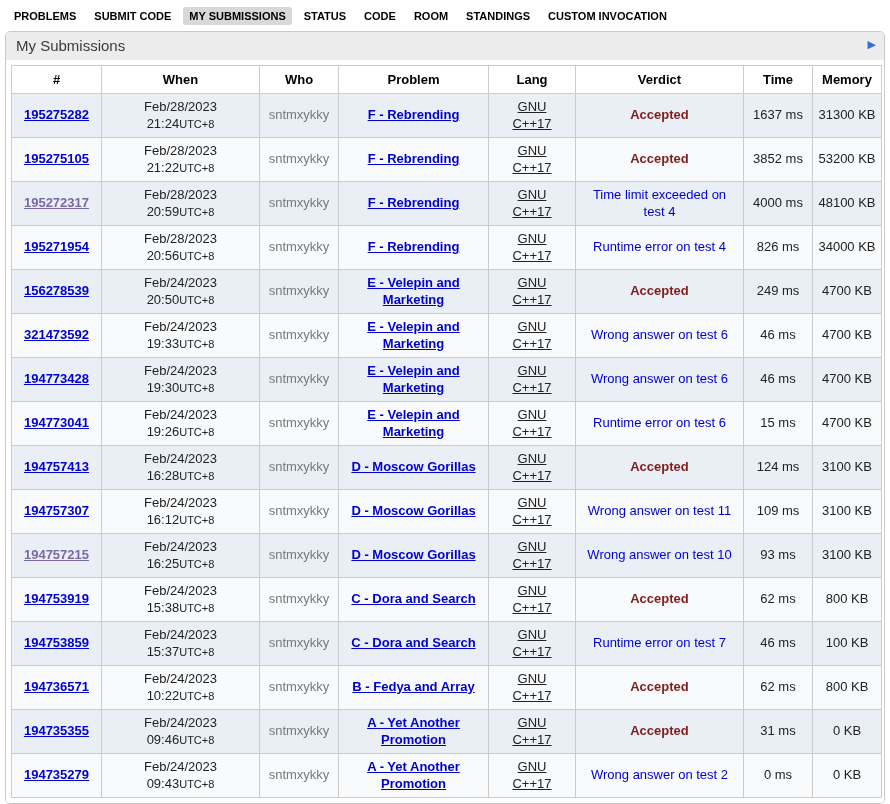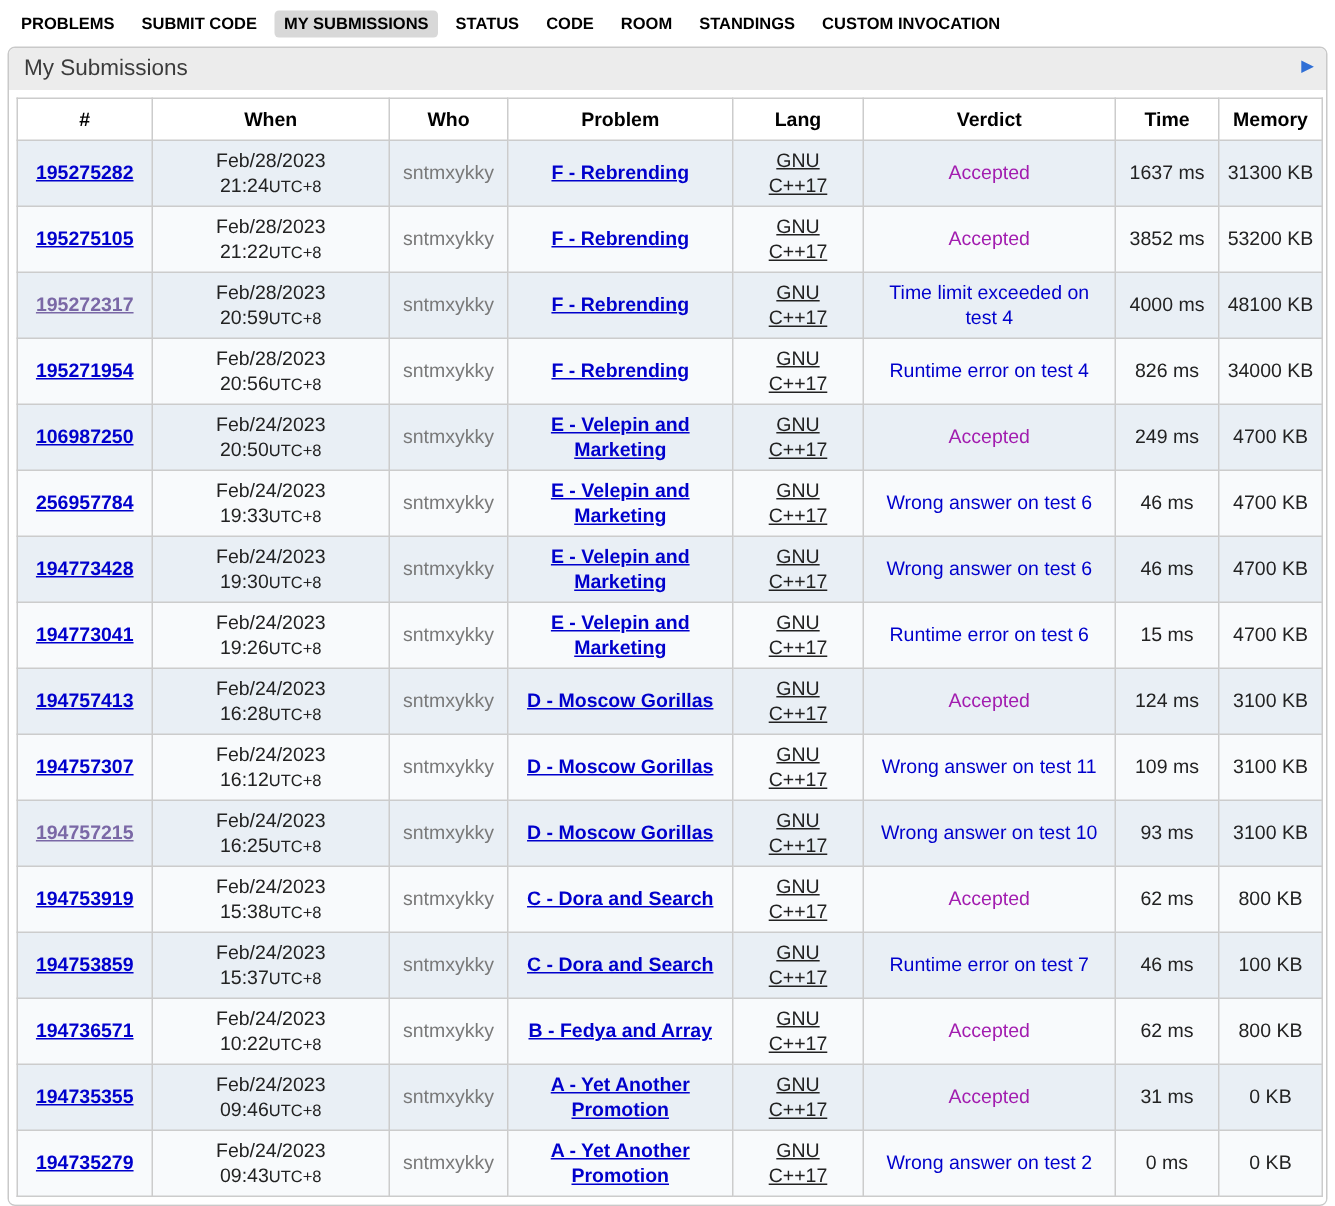--- a/index.html
+++ b/index.html
@@ -100,21 +100,21 @@
   }
   a.id-link.visited { color: #7a68a6; }
   a.who {
     color: #797979;
     text-decoration: none;
     cursor: pointer;
     margin-top: 28px;
   }
   .small-tz { font-size: 11px; }
   .lang-span { display: inline-block; max-width: 52px; text-decoration: underline; }
-  .verdict-accepted { color: #a21caf; font-weight: normal; }
+  .verdict-accepted { color: #7f1d1d; font-weight: bold; }
   .verdict-rejected { color: #0000cc; }
 </style>
 </head>
 <body>
 
 <div class="topnav">
     <a class="nav-item">PROBLEMS</a>
     <a class="nav-item">SUBMIT CODE</a>
     <a class="nav-item active">MY SUBMISSIONS</a>
     <a class="nav-item">STATUS</a>
@@ -257,21 +257,21 @@
     </td>
     <td>
       <span>826 ms</span>
     </td>
     <td>
       <span>34000 KB</span>
     </td>
   </tr>
           <tr class="row-odd">
     <td>
-      <a class="id-link">106987250</a>
+      <a class="id-link">156278539</a>
     </td>
     <td>
       <span>Feb/24/2023</span><br>
       <span>20:50</span><span class="small-tz">UTC+8</span>
     </td>
     <td>
       <a class="who">sntmxykky</a>
     </td>
     <td>
       <a class="problem-link">E - Velepin and Marketing</a>
@@ -284,21 +284,21 @@
     </td>
     <td>
       <span>249 ms</span>
     </td>
     <td>
       <span>4700 KB</span>
     </td>
   </tr>
           <tr class="row-even">
     <td>
-      <a class="id-link">256957784</a>
+      <a class="id-link">321473592</a>
     </td>
     <td>
       <span>Feb/24/2023</span><br>
       <span>19:33</span><span class="small-tz">UTC+8</span>
     </td>
     <td>
       <a class="who">sntmxykky</a>
     </td>
     <td>
       <a class="problem-link">E - Velepin and Marketing</a>

